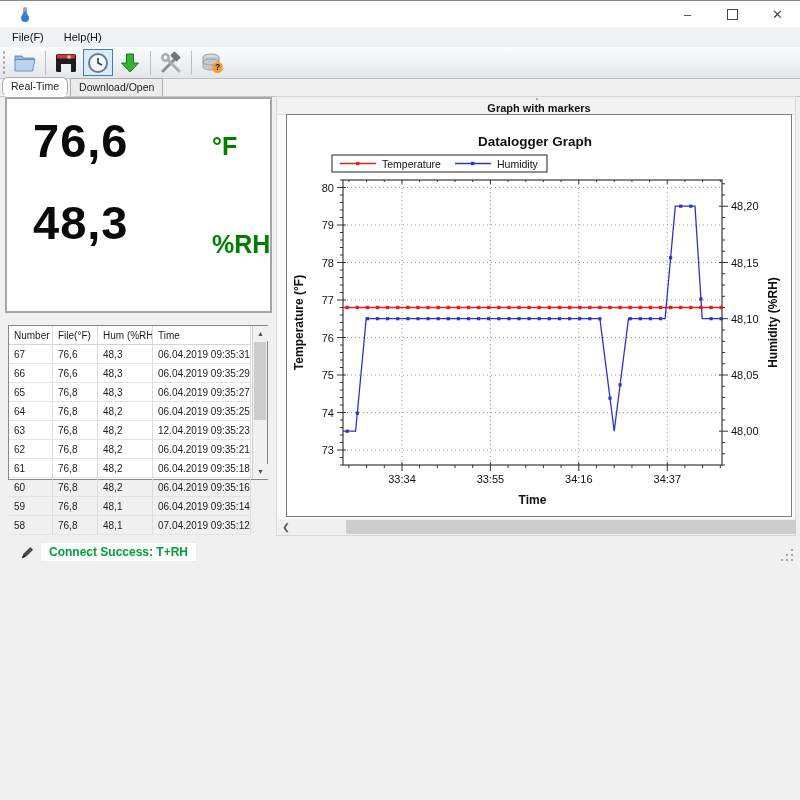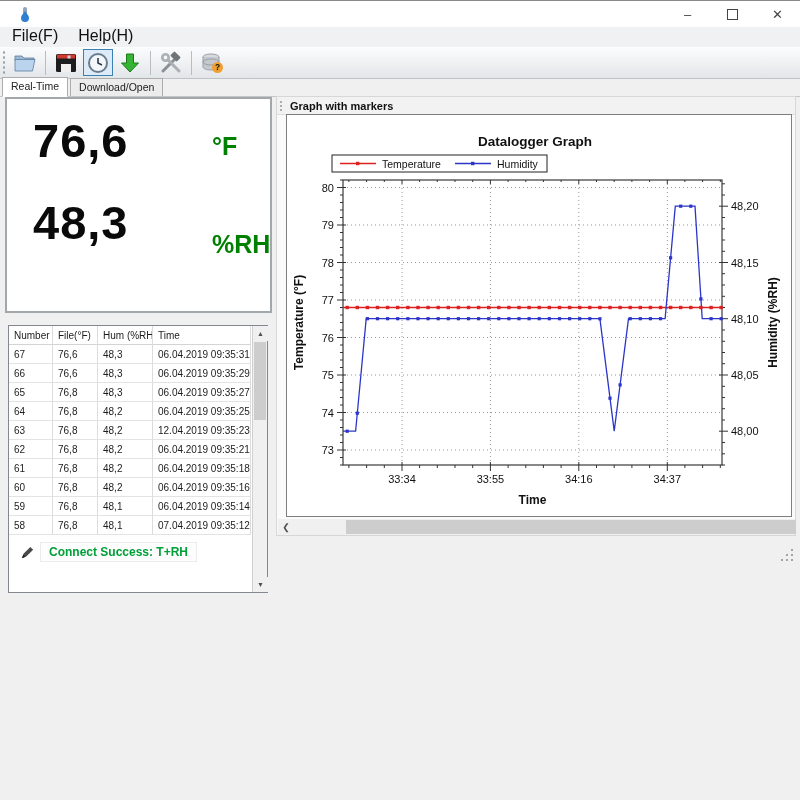--- a/index.html
+++ b/index.html
@@ -10,61 +10,61 @@
   .titlebar{position:absolute;left:0;top:0;width:800px;height:26px;background:#ffffff;
     display:flex;align-items:center;}
   .titlebar .appicon{margin-left:17px;width:16px;height:16px;}
   .titlebar .title{margin-left:7px;font-size:12px;font-weight:bold;color:#111;}
   .winbtns{position:absolute;right:0;top:0;height:26px;display:flex;}
   .winbtn{width:45px;height:26px;display:flex;align-items:center;justify-content:center;
     color:#444;font-size:13px;}
   .winbtn .maxbox{width:9px;height:9px;border:1.4px solid #444;display:block;}
   
   .menubar{position:absolute;left:0;top:26px;width:800px;height:20px;background:#f0f1f2;
-    display:flex;font-size:16px;color:#111;}
+    display:flex;align-items:center;font-size:11px;color:#111;}
   .menuitem{padding:0 10px;}
   .menuitem:first-child{padding-left:12px;}
   
   .toolbar{position:absolute;left:0;top:46px;width:800px;height:31px;
     background:linear-gradient(#fbfcfd,#e3e6e9);border-bottom:1px solid #bfc3c7;
     display:flex;align-items:center;}
   .tgrip{width:7px;height:26px;margin-left:2px;
     background:radial-gradient(circle,#9aa0a6 1px,transparent 1.3px) 0 0/4px 5px repeat-y;}
   .tbtn{width:30px;height:27px;display:flex;align-items:center;justify-content:center;margin:0 1px;}
   .tbtn.selected{border:1px solid #3c7fb1;background:#dcebf7;box-sizing:border-box;}
   .tsep{width:1px;height:24px;background:#b9bdc1;margin:0 4px;}
   .tbtn svg{width:24px;height:24px;}
   
   .tabstrip{position:absolute;left:0;top:77px;width:800px;height:18px;
     border-bottom:1px solid #c6c6c6;display:flex;align-items:flex-end;font-size:10.5px;}
   .tab{padding:2px 8px 3px 8px;border:1px solid #acacac;border-bottom:none;background:#ececec;
     color:#222;margin-left:2px;}
-  .tab.active{background:#ffffff;height:13px;margin-bottom:-1px;border-bottom:1px solid #fff;}
+  .tab.active{background:#ffffff;height:13px;margin-bottom:-1px;border-bottom:1px solid #fff;border-radius:6px;}
   
   .readout{position:absolute;left:5px;top:96px;width:267px;height:216px;background:#ffffff;
     border:2px solid #a2a7ab;box-sizing:border-box;}
   .bigval{position:absolute;left:26px;font-size:47px;font-weight:bold;color:#0a0a0a;letter-spacing:1px;}
   .unit{position:absolute;left:205px;font-size:25px;font-weight:bold;color:#008000;}
   
-  .dtable{position:absolute;left:8px;top:324px;width:260px;height:268px;background:#fff;
+  .dtable{position:absolute;left:8px;top:324px;width:260px;height:155px;background:#fff;
     border:1px solid #828790;box-sizing:border-box;font-size:10px;color:#1c1c1c;}
   .thead,.trow{display:grid;grid-template-columns:44px 45px 55px 98px;height:19px;line-height:19px;}
   .thead .tcell{border-bottom:1px solid #d4d4d4;}
   .tcell{padding-left:5px;border-right:1px solid #dcdcdc;white-space:nowrap;overflow:hidden;}
   .trow .tcell{border-bottom:1px solid #e3e3e3;}
   .vscroll{position:absolute;right:0;top:0;width:15px;height:100%;background:#f0f0f0;
     border-left:1px solid #d0d0d0;box-sizing:border-box;}
   .vbtn{position:absolute;left:0;width:15px;height:15px;display:flex;align-items:center;
     justify-content:center;font-size:7px;color:#505050;background:#f0f0f0;}
   .vthumb{position:absolute;left:1px;top:16px;width:12px;height:78px;background:#cdcdcd;}
   
   .gpanel{position:absolute;left:276px;top:95px;width:520px;height:440px;background:#fafafa;
     border:1px solid #d7d7d7;box-sizing:border-box;}
   .gheader{position:absolute;left:0;top:0;width:100%;height:17px;background:#f2f2f2;
-    border-bottom:1px solid #ddd;display:flex;align-items:center;}
+    border-bottom:1px solid #ddd;display:flex;align-items:center;flex-direction:column;}
   .ggrip{width:5px;height:12px;margin-left:2px;
     background:radial-gradient(circle,#a7adb3 1px,transparent 1.3px) 0 0/4px 4px repeat-y;}
   .gtitle{margin-left:6px;font-size:11px;font-weight:bold;color:#111;}
   .chartbox{position:absolute;left:9px;top:17px;width:506px;height:403px;background:#ffffff;
     border:1px solid #7e7e7e;box-sizing:border-box;}
   .chartbox svg{display:block;}
   svg text{font-family:"Liberation Sans",sans-serif;fill:#111;}
   .hscroll{position:absolute;left:1px;top:422px;width:517px;height:16px;background:#f0f0f0;
     display:flex;align-items:center;}
   .hbtn{width:16px;height:16px;display:flex;align-items:center;justify-content:center;

